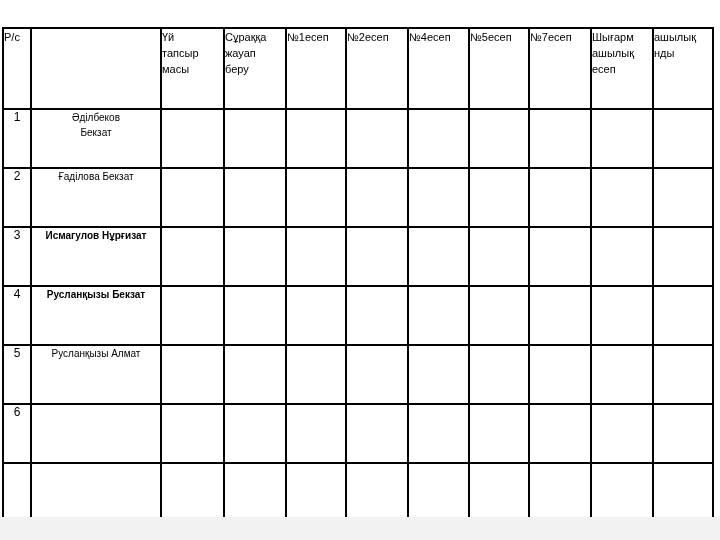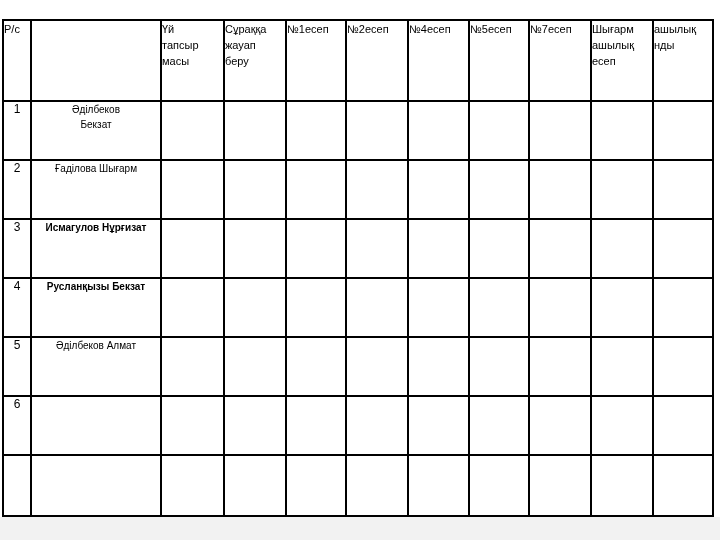--- a/index.html
+++ b/index.html
@@ -6,21 +6,21 @@
   body {
     width: 720px; height: 540px;
     background: #ffffff;
     font-family: "Liberation Sans", sans-serif;
     color: #000000;
     overflow: hidden;
   }
   .page { position: relative; width: 720px; height: 540px; background: #ffffff; }
 
   table.grade {
-    position: absolute; left: 2px; top: 19px;
+    position: absolute; left: 2px; top: 27px;
     width: 710px;
     border-collapse: collapse;
     table-layout: fixed;
   }
   table.grade th, table.grade td {
     border: 2px solid #000000;
     background: #ffffff;
     vertical-align: top;
     box-sizing: border-box;
     overflow: hidden;
@@ -124,21 +124,21 @@
         <td class="score"></td>
         <td class="score"></td>
         <td class="score"></td>
         <td class="score"></td>
         <td class="score"></td>
         <td class="score"></td>
         <td class="score"></td>
       </tr>
       <tr class="body-row">
         <td class="num">2</td>
-        <td class="name">Ғаділова Шығарм</td>
+        <td class="name">Ғаділова Бекзат</td>
         <td class="score"></td>
         <td class="score"></td>
         <td class="score"></td>
         <td class="score"></td>
         <td class="score"></td>
         <td class="score"></td>
         <td class="score"></td>
         <td class="score"></td>
         <td class="score"></td>
       </tr>
@@ -163,21 +163,21 @@
         <td class="score"></td>
         <td class="score"></td>
         <td class="score"></td>
         <td class="score"></td>
         <td class="score"></td>
         <td class="score"></td>
         <td class="score"></td>
       </tr>
       <tr class="body-row">
         <td class="num">5</td>
-        <td class="name">Әділбеков Алмат</td>
+        <td class="name">Русланқызы Алмат</td>
         <td class="score"></td>
         <td class="score"></td>
         <td class="score"></td>
         <td class="score"></td>
         <td class="score"></td>
         <td class="score"></td>
         <td class="score"></td>
         <td class="score"></td>
         <td class="score"></td>
       </tr>

